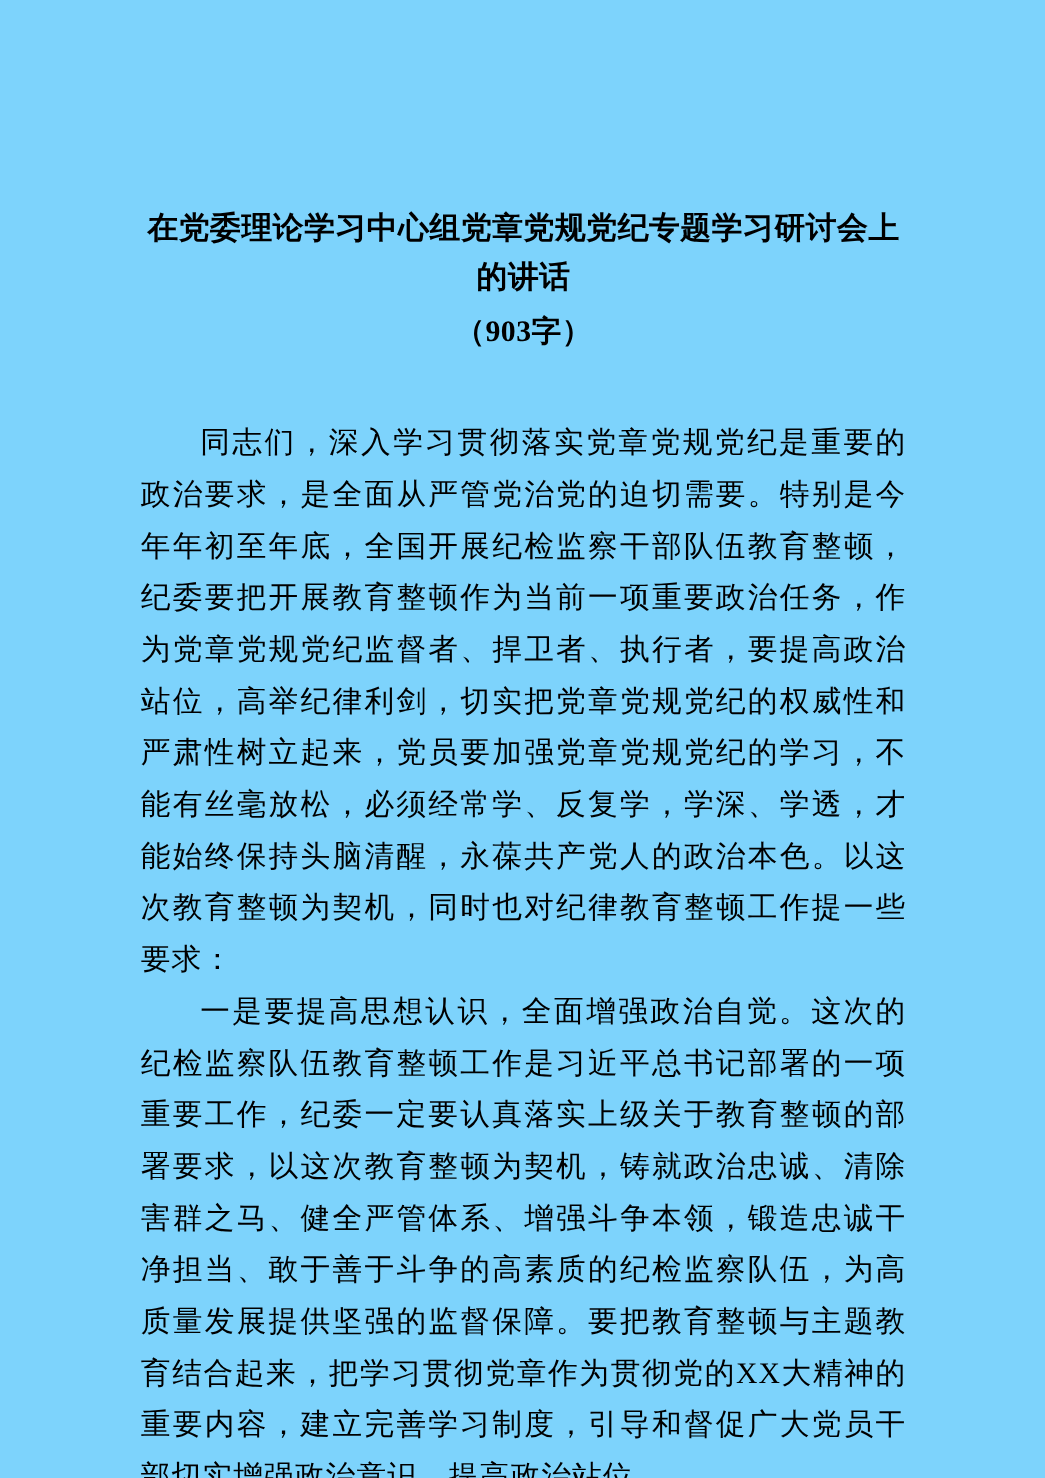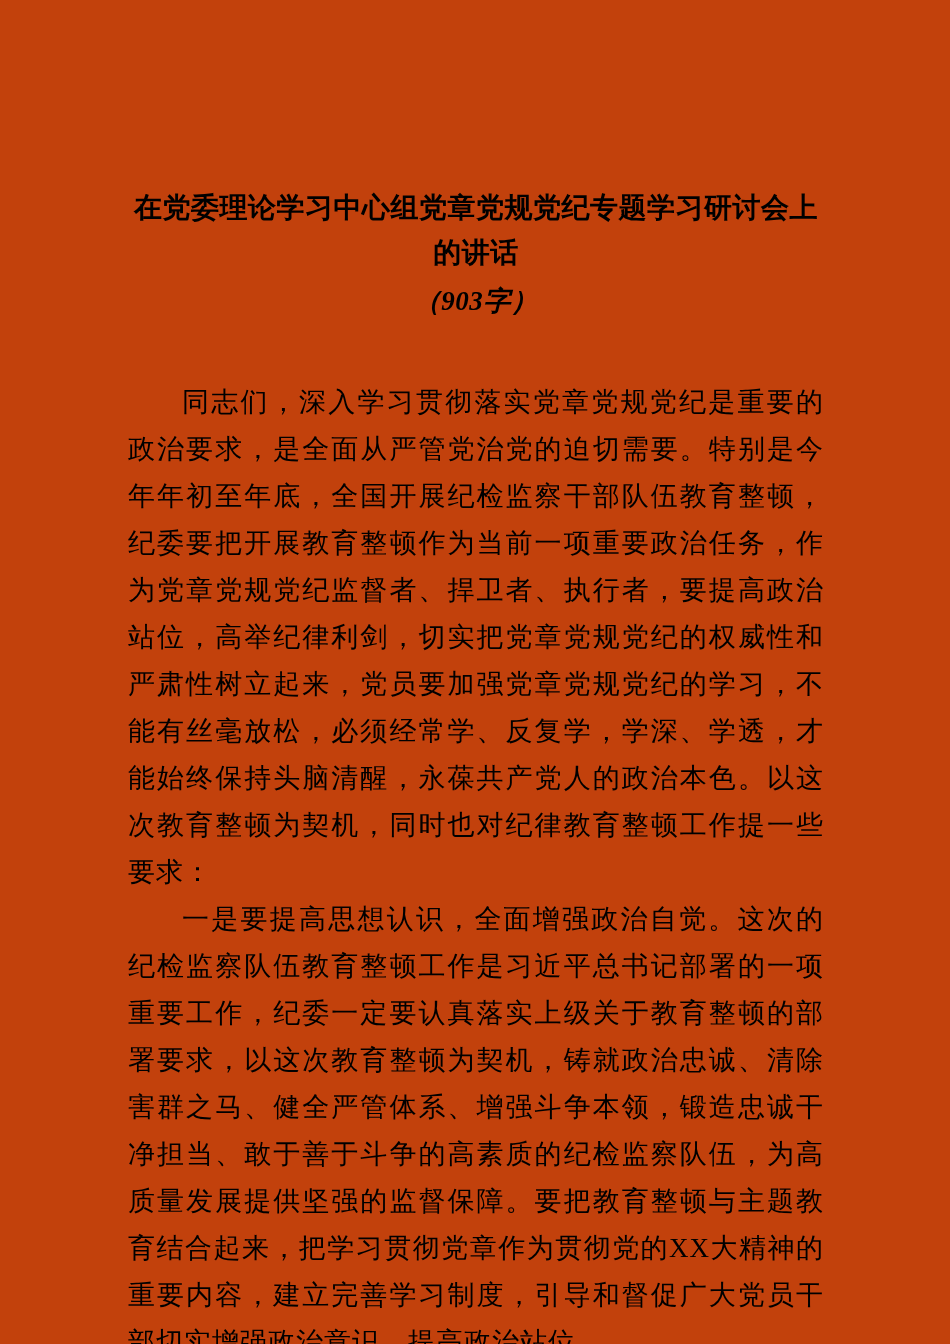--- a/index.html
+++ b/index.html
@@ -11,39 +11,38 @@
     width: 950px;
     height: 1344px;
     font-family: "Liberation Serif", "DejaVu Serif", serif;
     color: #000000;
   }
   .page {
     box-sizing: border-box;
     width: 950px;
     height: 1344px;
     padding: 186px 126px 0 128px;
-    background: #c2410c;
+    background: #7dd3fc;
     overflow: hidden;
   }
   .doc-title {
     margin: 0;
     text-align: center;
     font-weight: bold;
     font-size: 28px;
     line-height: 1.6;
     letter-spacing: 0.5px;
   }
   .doc-subtitle {
     margin: 4px 0 0 0;
     text-align: center;
     font-weight: bold;
     font-size: 27px;
     line-height: 1.6;
     letter-spacing: 0.5px;
-    font-style: italic;
   }
   .doc-body {
     margin-top: 56px;
   }
   .doc-body p {
     margin: 0;
     font-size: 27px;
     line-height: 47px;
     text-indent: 2em;
     text-align: justify;

